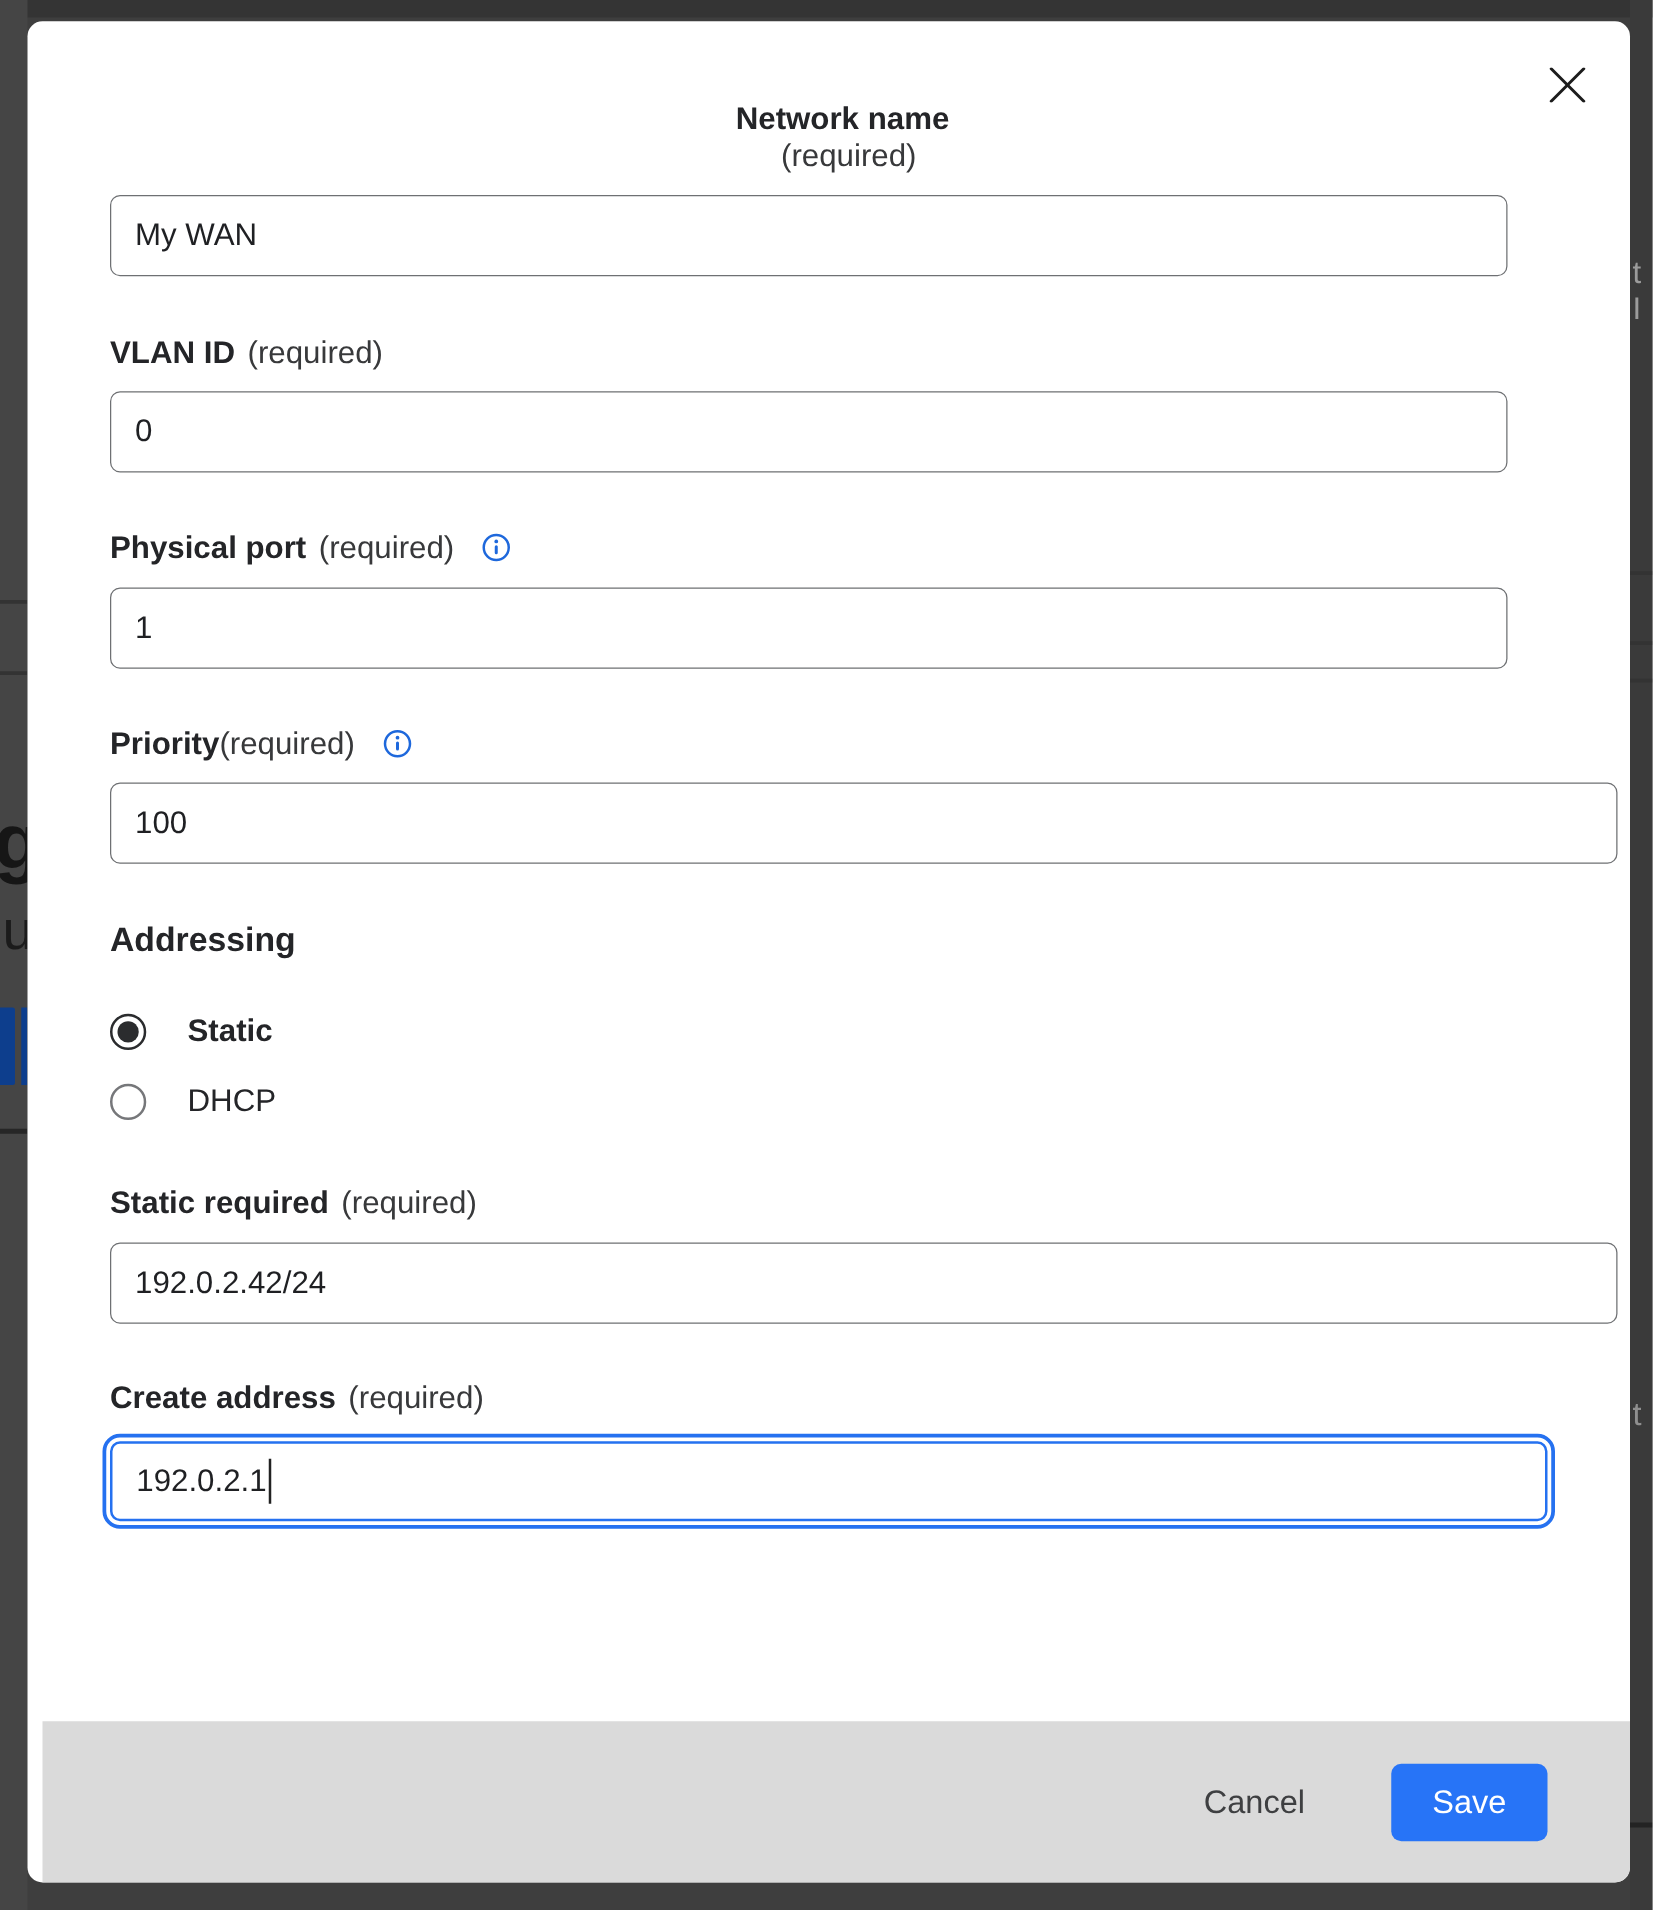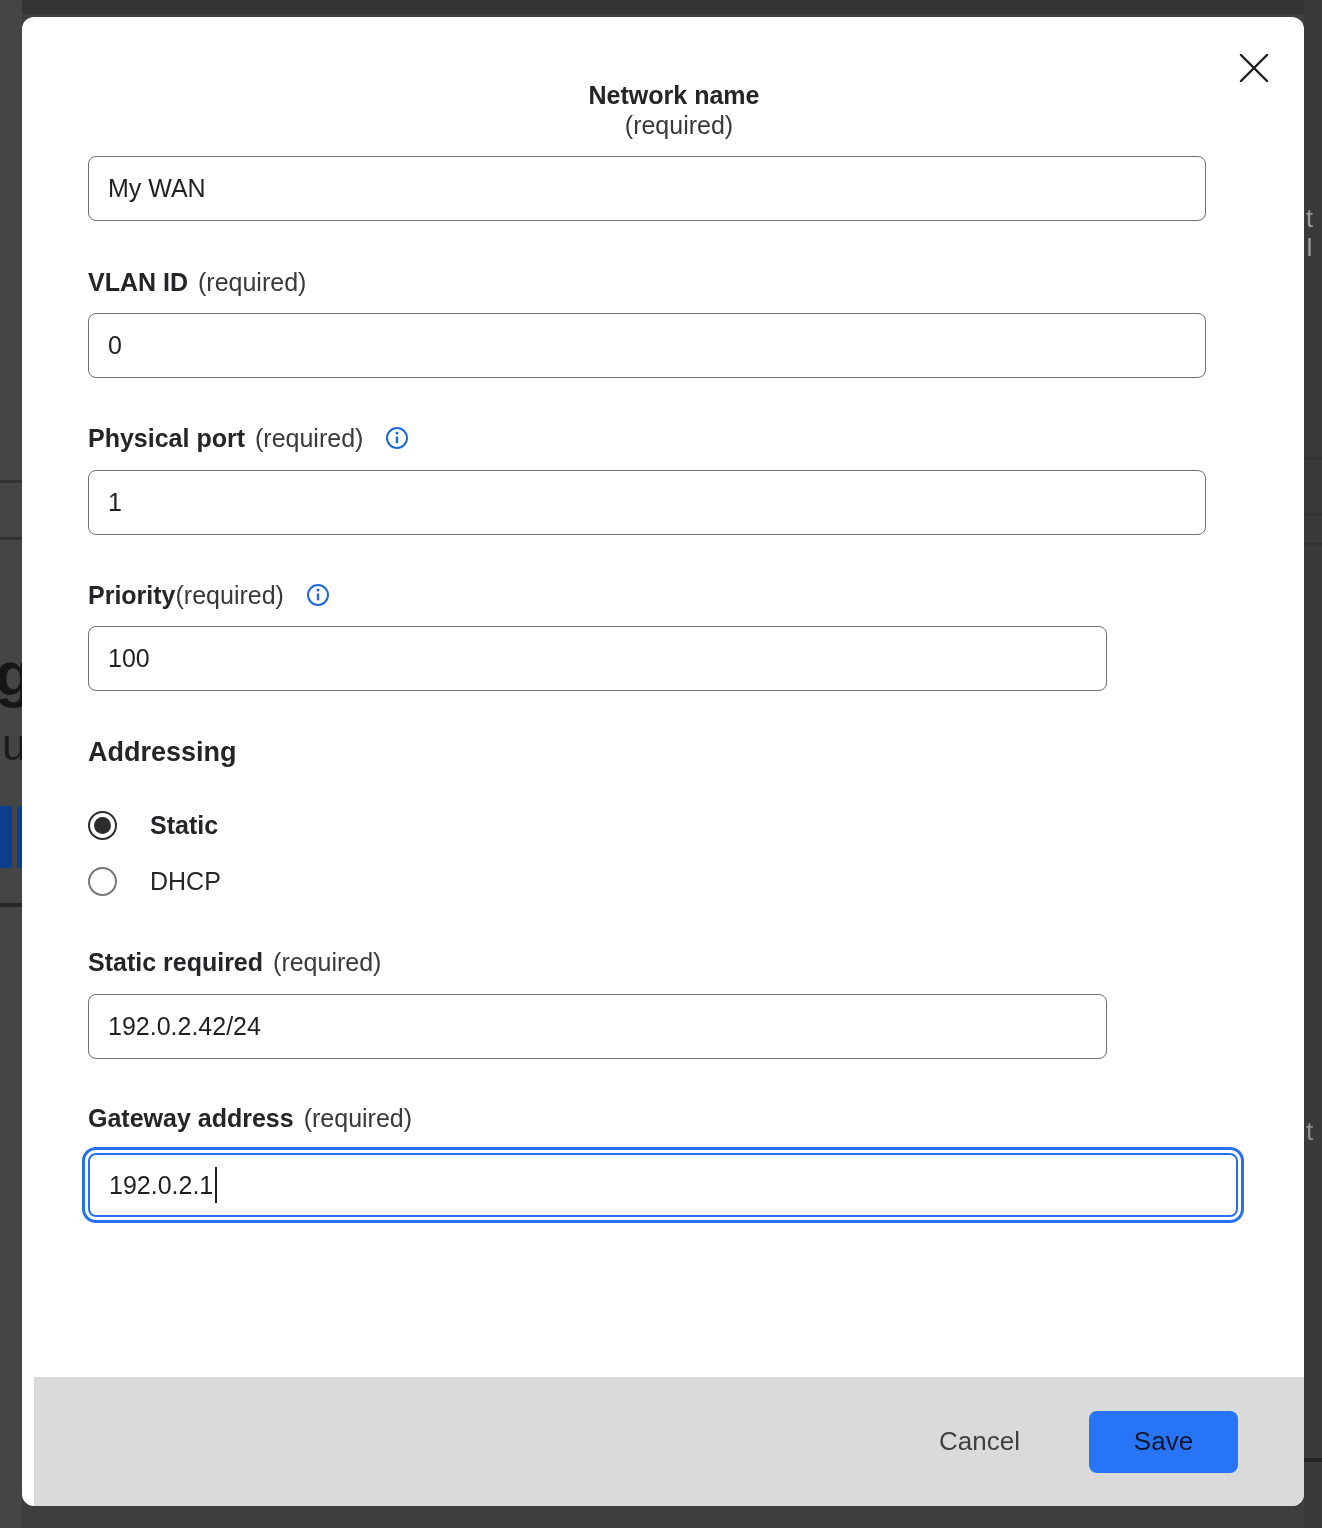--- a/index.html
+++ b/index.html
@@ -58,21 +58,21 @@
   .mt-sec4 { margin-top:51px; }
 
   .text-input {
     display:block; margin-top:16px;
     height:65px; border:1.5px solid #6e7073; border-radius:8px;
     padding:0 18px 0 19px; font-size:25px; color:#1f2023;
     font-family:"Liberation Sans","DejaVu Sans",sans-serif;
     background:#fff; outline:none;
   }
   .w-narrow { width:1118px; }
-  .w-wide { width:1019px; }
+  .w-wide { width:1206px; }
   .mt17 { margin-top:17px; }
 
   .info-icon { margin-left:22px; display:inline-flex; vertical-align:middle; }
 
   .section-heading { font-size:27px; font-weight:700; line-height:32px; color:#242528; }
 
   .radio-row { display:flex; align-items:center; }
   .radio-row.first { margin-top:27px; }
   .radio-row.second { margin-top:43px; }
   .radio {
@@ -101,22 +101,22 @@
     background:#dadada;
     display:flex; align-items:center; justify-content:flex-end;
     padding-right:66px;
   }
   .cancel-btn {
     background:none; border:none; font-size:26px; color:#3e3f41;
     font-family:"Liberation Sans","DejaVu Sans",sans-serif;
     margin-right:53px; cursor:pointer; padding:10px 16px;
   }
   .save-btn {
-    width:149px; height:62px; border:none; border-radius:8px;
-    background:#2774f7; color:#0f172a; font-size:26px;
+    width:125px; height:62px; border:none; border-radius:8px;
+    background:#2774f7; color:#ffffff; font-size:26px;
     font-family:"Liberation Sans","DejaVu Sans",sans-serif;
     cursor:pointer;
     text-align:center;
   }
 </style>
 </head>
 <body>
 
 <div class="bg-top-band"></div>
 
@@ -200,21 +200,21 @@
       <div class="radio-label">DHCP</div>
     </div>
 
     <div class="field-label mt-sec4">
       <span class="lbl">Static required</span>
       <span class="req">(required)</span>
     </div>
     <input class="text-input w-wide mt17" readonly="" value="192.0.2.42/24" style="">
 
     <div class="field-label mt-sec3">
-      <span class="lbl">Gateway address</span>
+      <span class="lbl">Create address</span>
       <span class="req">(required)</span>
     </div>
     <div class="focus-input">
       <span>192.0.2.1</span>
       <span class="caret"></span>
     </div>
   </div>
 
   <div class="modal-footer">
     <button class="cancel-btn">Cancel</button>

